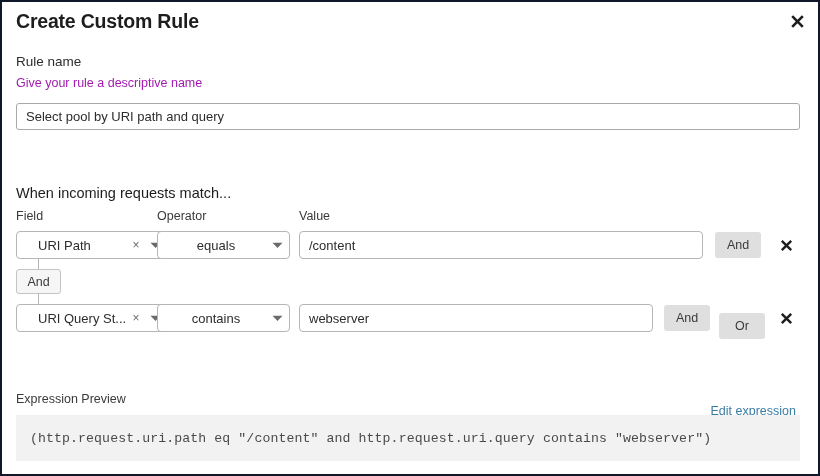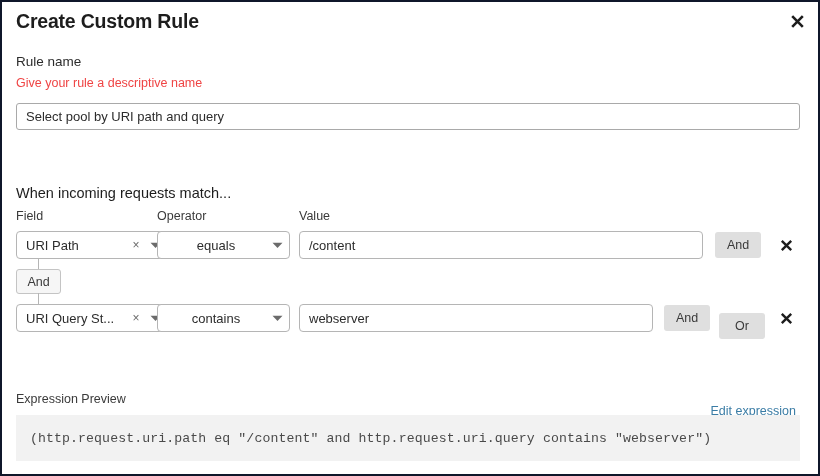--- a/index.html
+++ b/index.html
@@ -52,21 +52,21 @@
     position: absolute;
     font-size: 13.5px;
     color: #2c2c2c;
   }
   .label-rule-name { left: 14px; top: 52px; }
   .help-text {
     position: absolute;
     left: 14px;
     top: 74px;
     font-size: 12.5px;
-    color: #ef4444;
+    color: #a21caf;
   }
   .rule-name-input {
     position: absolute;
     left: 14px;
     top: 101px;
     width: 784px;
     height: 27px;
     box-sizing: border-box;
     border: 1px solid #a9a9a9;
     border-radius: 3px;
@@ -114,21 +114,21 @@
     display: flex;
     align-items: center;
     font-size: 13px;
     color: #2c2c2c;
     cursor: pointer;
     overflow: hidden;
   }
   .sel-field {
     left: 14px;
     width: 152px;
-    padding-left: 9px;
+    padding-left: 21px;
   }
   .sel-operator {
     left: 155px;
     width: 133px;
     padding-left: 9px;
     text-align: center;
   }
   .sel-text {
     flex: 1 1 auto;
     white-space: nowrap;

